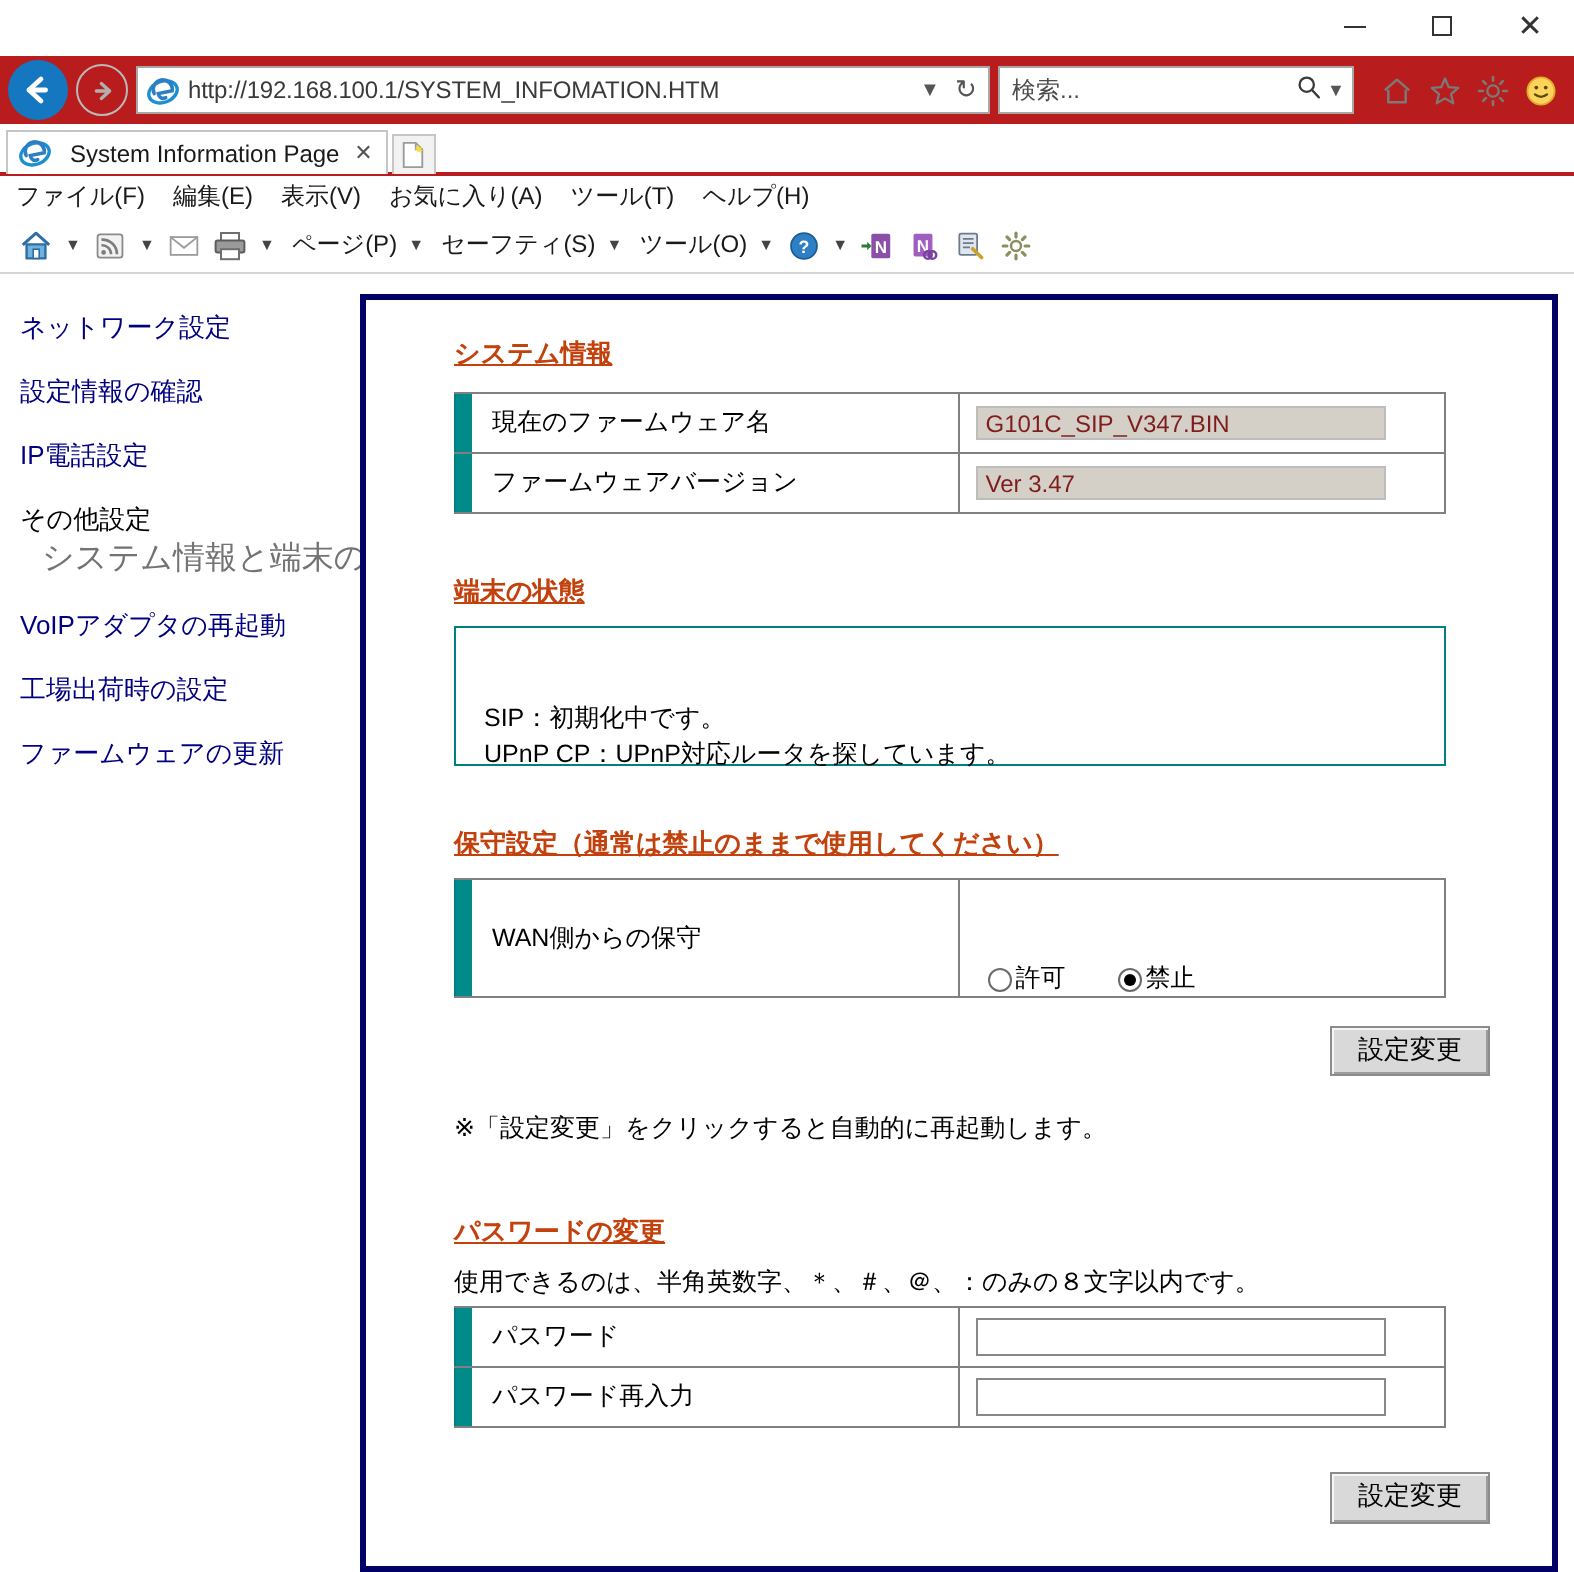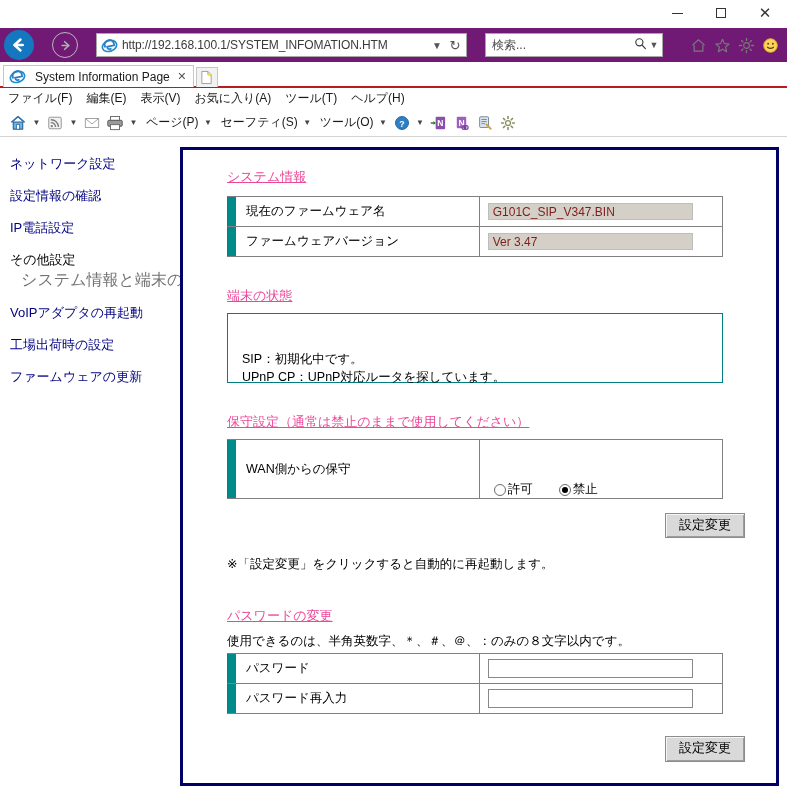--- a/index.html
+++ b/index.html
@@ -65,23 +65,23 @@
     font-family: "DejaVu Sans", sans-serif;
     line-height: 1;
   }
 
   
   .navrow {
     height: 34px;
     display: flex;
     align-items: center;
     padding: 0 8px 0 4px;
-    gap: 18px;
-    flex: none;
-    background: #701a75;
+    gap: 4px;
+    flex: none;
+    background: #b91c1c;
   }
   .nav-back {
     width: 30px; height: 30px;
     border-radius: 50%;
     background: #1477bf;
     display: flex; align-items: center; justify-content: center;
     flex: none;
     cursor: pointer;
   }
   .nav-back svg { display:block; }
@@ -298,22 +298,22 @@
     margin: 0 8px 0 0;
     border: 3px solid #000066;
     background: #ffffff;
     box-sizing: border-box;
     padding: 14px 18px 14px 22px;
     position: relative;
   }
 
   .sec-title {
     font-size: 13px;
-    font-weight: normal;
-    color: #ec4899;
+    font-weight: bold;
+    color: #c2410c;
     text-decoration: underline;
     margin: 4px 0 10px 22px;
     display: inline-block;
   }
   .sec-title.tight { margin-bottom: 8px; }
 
   
   .tealtable {
     border: 1px solid #008080;
     border-collapse: collapse;

